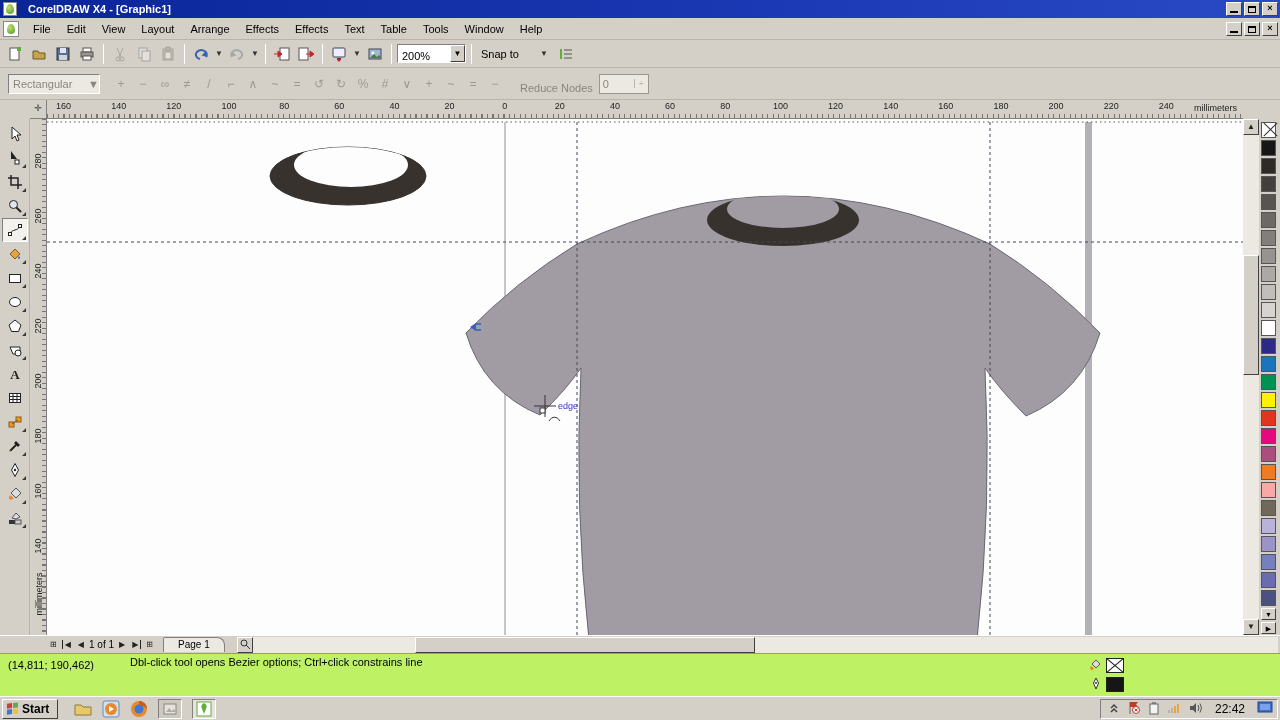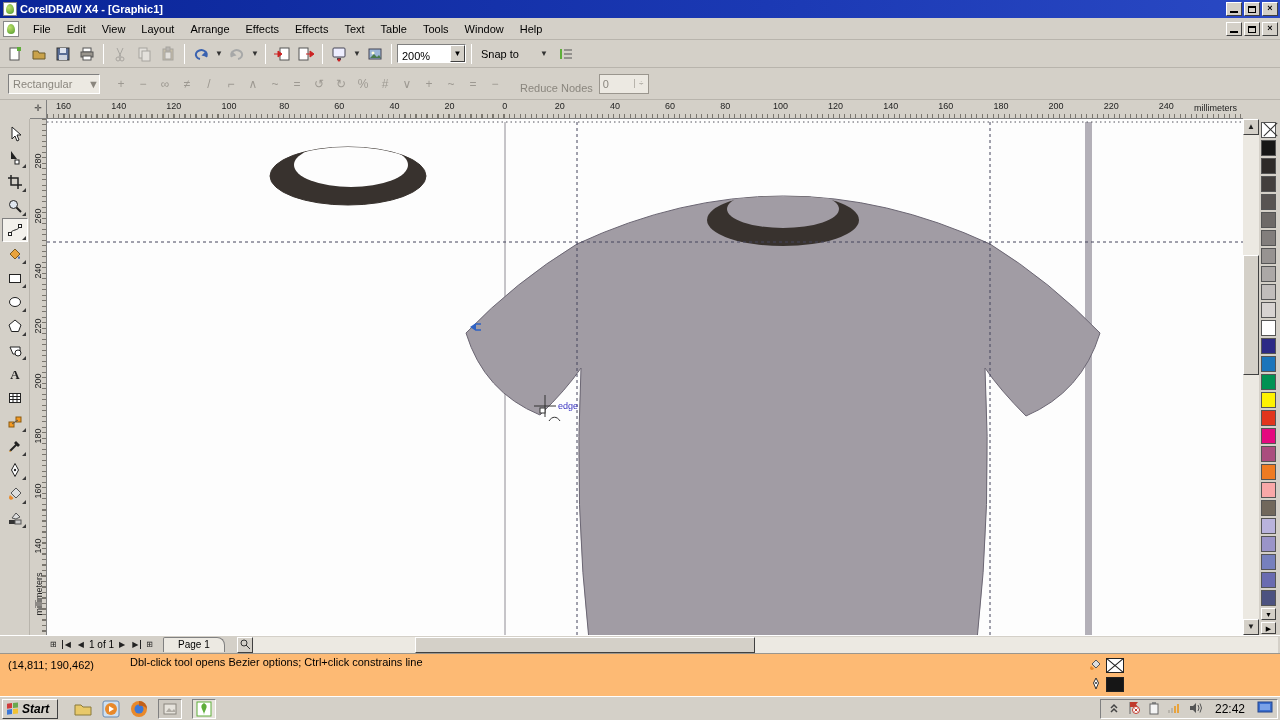--- a/index.html
+++ b/index.html
@@ -3,21 +3,21 @@
 <meta charset="utf-8">
 <style>
   html,body{margin:0;padding:0;background:#555;}
   *{box-sizing:border-box;}
   .app{position:relative;width:1280px;height:720px;background:#d4d0c8;
        font-family:"Liberation Sans",sans-serif;font-size:11px;color:#000;
        overflow:hidden;user-select:none;}
   
   .titlebar{position:absolute;left:0;top:0;width:1280px;height:18px;
     background:linear-gradient(90deg,#0a2598,#1b39b4 60%,#2a49c4);
-    display:flex;align-items:center;padding:0 2px;color:#fff;font-weight:bold;}
+    display:flex;align-items:center;padding:0 2px;color:#fff;font-weight:bold;gap:8px;}
   .app-icon{width:14px;height:14px;margin:0 3px 0 1px;background:#fff;border:1px solid #888;
     display:flex;align-items:center;justify-content:center;}
   .app-icon .balloon{width:8px;height:10px;background:radial-gradient(circle at 35% 35%,#bfe06a,#4e9a2e);border-radius:50% 50% 50% 50%/60% 60% 40% 40%;}
   .winbtns{margin-left:auto;display:flex;gap:2px;}
   .winbtn{width:16px;height:14px;background:#d4d0c8;border:1px solid;border-color:#fff #404040 #404040 #fff;
     font-size:9px;line-height:11px;text-align:center;color:#000;font-weight:bold;position:relative;}
   .winbtn .min{position:absolute;left:3px;bottom:2px;width:8px;height:2px;background:#000;}
   .winbtn .res{position:absolute;left:3px;top:3px;width:8px;height:7px;border:1px solid #000;border-top-width:2px;}
   
   .menubar{position:absolute;left:0;top:18px;width:1280px;height:22px;background:#d4d0c8;
@@ -86,33 +86,33 @@
   .navbtn{font-size:8px;color:#222;padding:0 2px;}
   .nav-first{border-left:1px solid #222;}
   .nav-last{border-right:1px solid #222;}
   .pagetab{margin-left:8px;padding:1px 14px 2px;background:#ece9e2;border:1px solid #808080;border-bottom:none;border-radius:2px 8px 0 0;font-size:10px;}
   .hscroll{position:relative;flex:1;height:16px;margin-left:12px;margin-right:2px;background:#ece9e2;}
   .hthumb{position:absolute;left:178px;top:0;width:340px;height:16px;background:#d4d0c8;border:1px solid;border-color:#fff #404040 #404040 #fff;}
   .hs-left{left:0;}
   .hs-right{right:16px;}
   .hs-zoomb{right:0;}
   
-  .statusbar{position:absolute;left:0;top:653px;width:1280px;height:43px;background:#fdba74;border-top:1px solid #9a968e;padding-left:31px;}
+  .statusbar{position:absolute;left:0;top:653px;width:1280px;height:43px;background:#bef264;border-top:1px solid #9a968e;padding-left:31px;}
   .status-coords{position:absolute;left:8px;top:5px;}
   .status-hint{position:absolute;left:130px;top:2px;}
   .indicators{position:absolute;left:1088px;top:2px;display:grid;grid-template-columns:18px 22px;grid-auto-rows:19px;align-items:center;}
   .ind-swatch{width:18px;height:15px;border:1px solid #222;}
   .ind-swatch.nofill{background:#fff;position:relative;overflow:hidden;}
   .ind-swatch.nofill::before,.ind-swatch.nofill::after{content:"";position:absolute;left:-3px;top:6px;width:22px;height:1px;background:#222;}
   .ind-swatch.nofill::before{transform:rotate(40deg);}
   .ind-swatch.nofill::after{transform:rotate(-40deg);}
   .ind-swatch.blackfill{background:#161616;}
   
   .taskbar{position:absolute;left:0;top:696px;width:1280px;height:24px;background:#d4d0c8;border-top:1px solid #fff;display:flex;align-items:center;}
-  .startbtn{display:flex;align-items:center;gap:3px;height:20px;margin-left:2px;padding:0 8px 0 4px;background:#d4d0c8;border:1px solid;border-color:#fff #404040 #404040 #fff;font-weight:bold;font-size:12px;font-style:italic;}
+  .startbtn{display:flex;align-items:center;gap:3px;height:20px;margin-left:2px;padding:0 8px 0 4px;background:#d4d0c8;border:1px solid;border-color:#fff #404040 #404040 #fff;font-weight:bold;font-size:12px;}
   .flag{width:12px;height:12px;display:grid;grid-template-columns:5px 5px;grid-auto-rows:5px;gap:1px;transform:skewY(-6deg);}
   .flag i{display:block;}
   .quicklaunch{display:flex;align-items:center;gap:10px;margin-left:16px;}
   .ql{width:18px;height:18px;display:flex;align-items:center;justify-content:center;}
   .ql-btn{width:24px;height:20px;background:#cdc9c1;border:1px solid;border-color:#808080 #fff #fff #808080;display:flex;align-items:center;justify-content:center;}
   .ql-btn.active{background:#e6e3dc;}
   .tray{margin-left:auto;display:flex;align-items:center;gap:8px;height:20px;padding:0 4px 0 8px;border:1px solid;border-color:#808080 #fff #fff #808080;margin-right:2px;}
   .tray .time{font-size:12px;padding:0 4px;}
 </style>
 </head>

